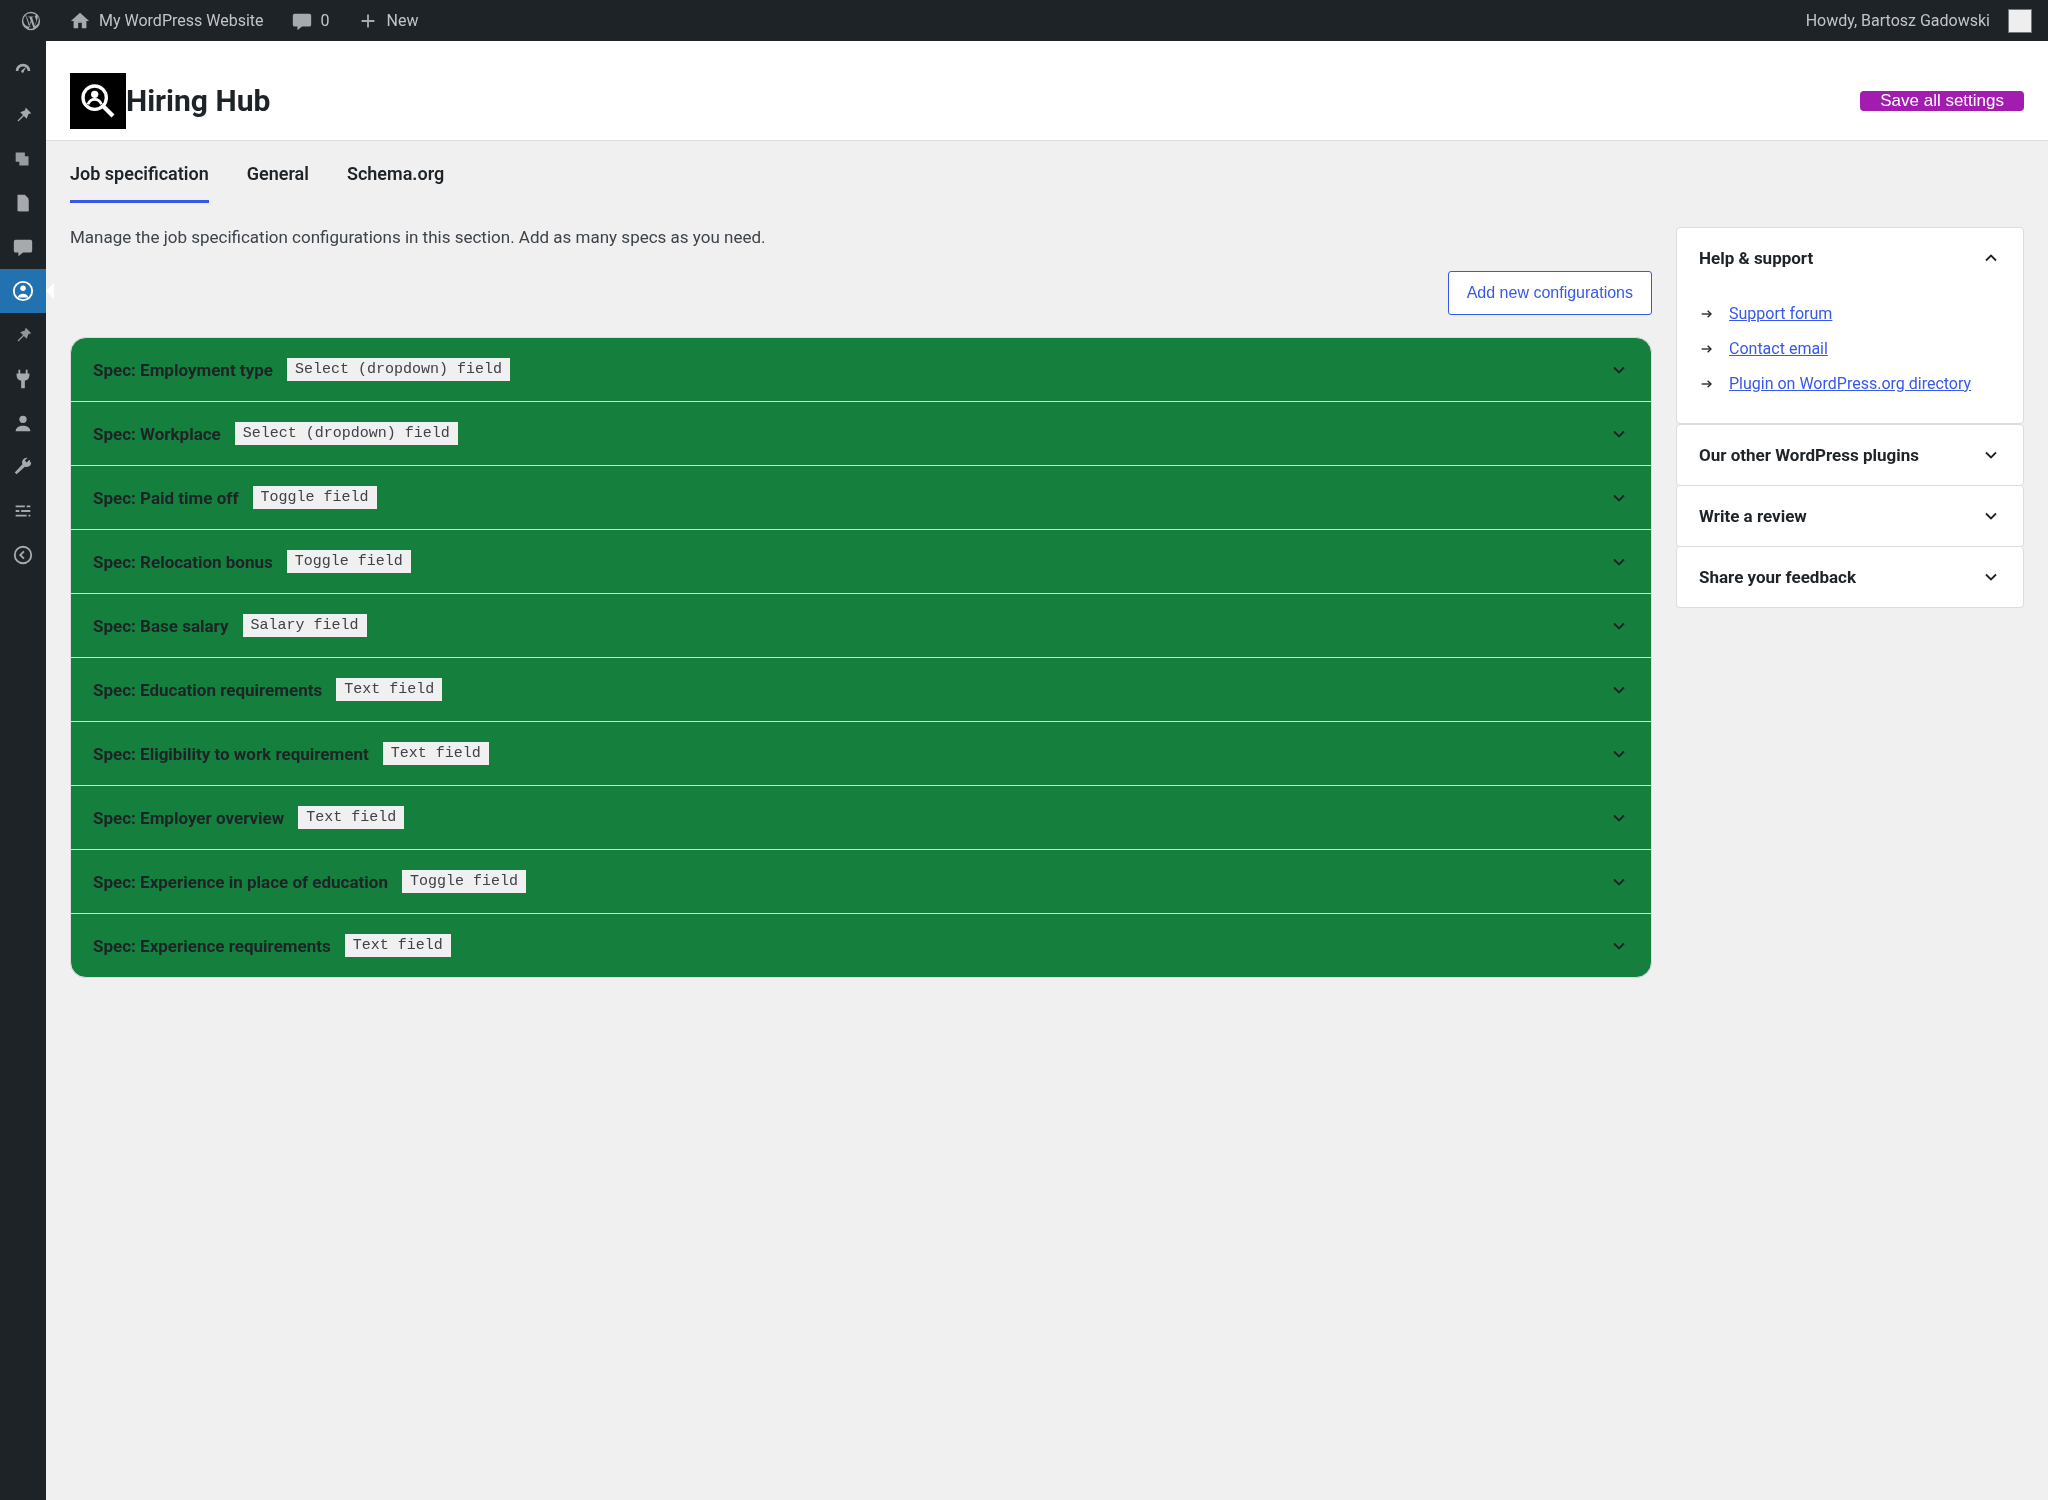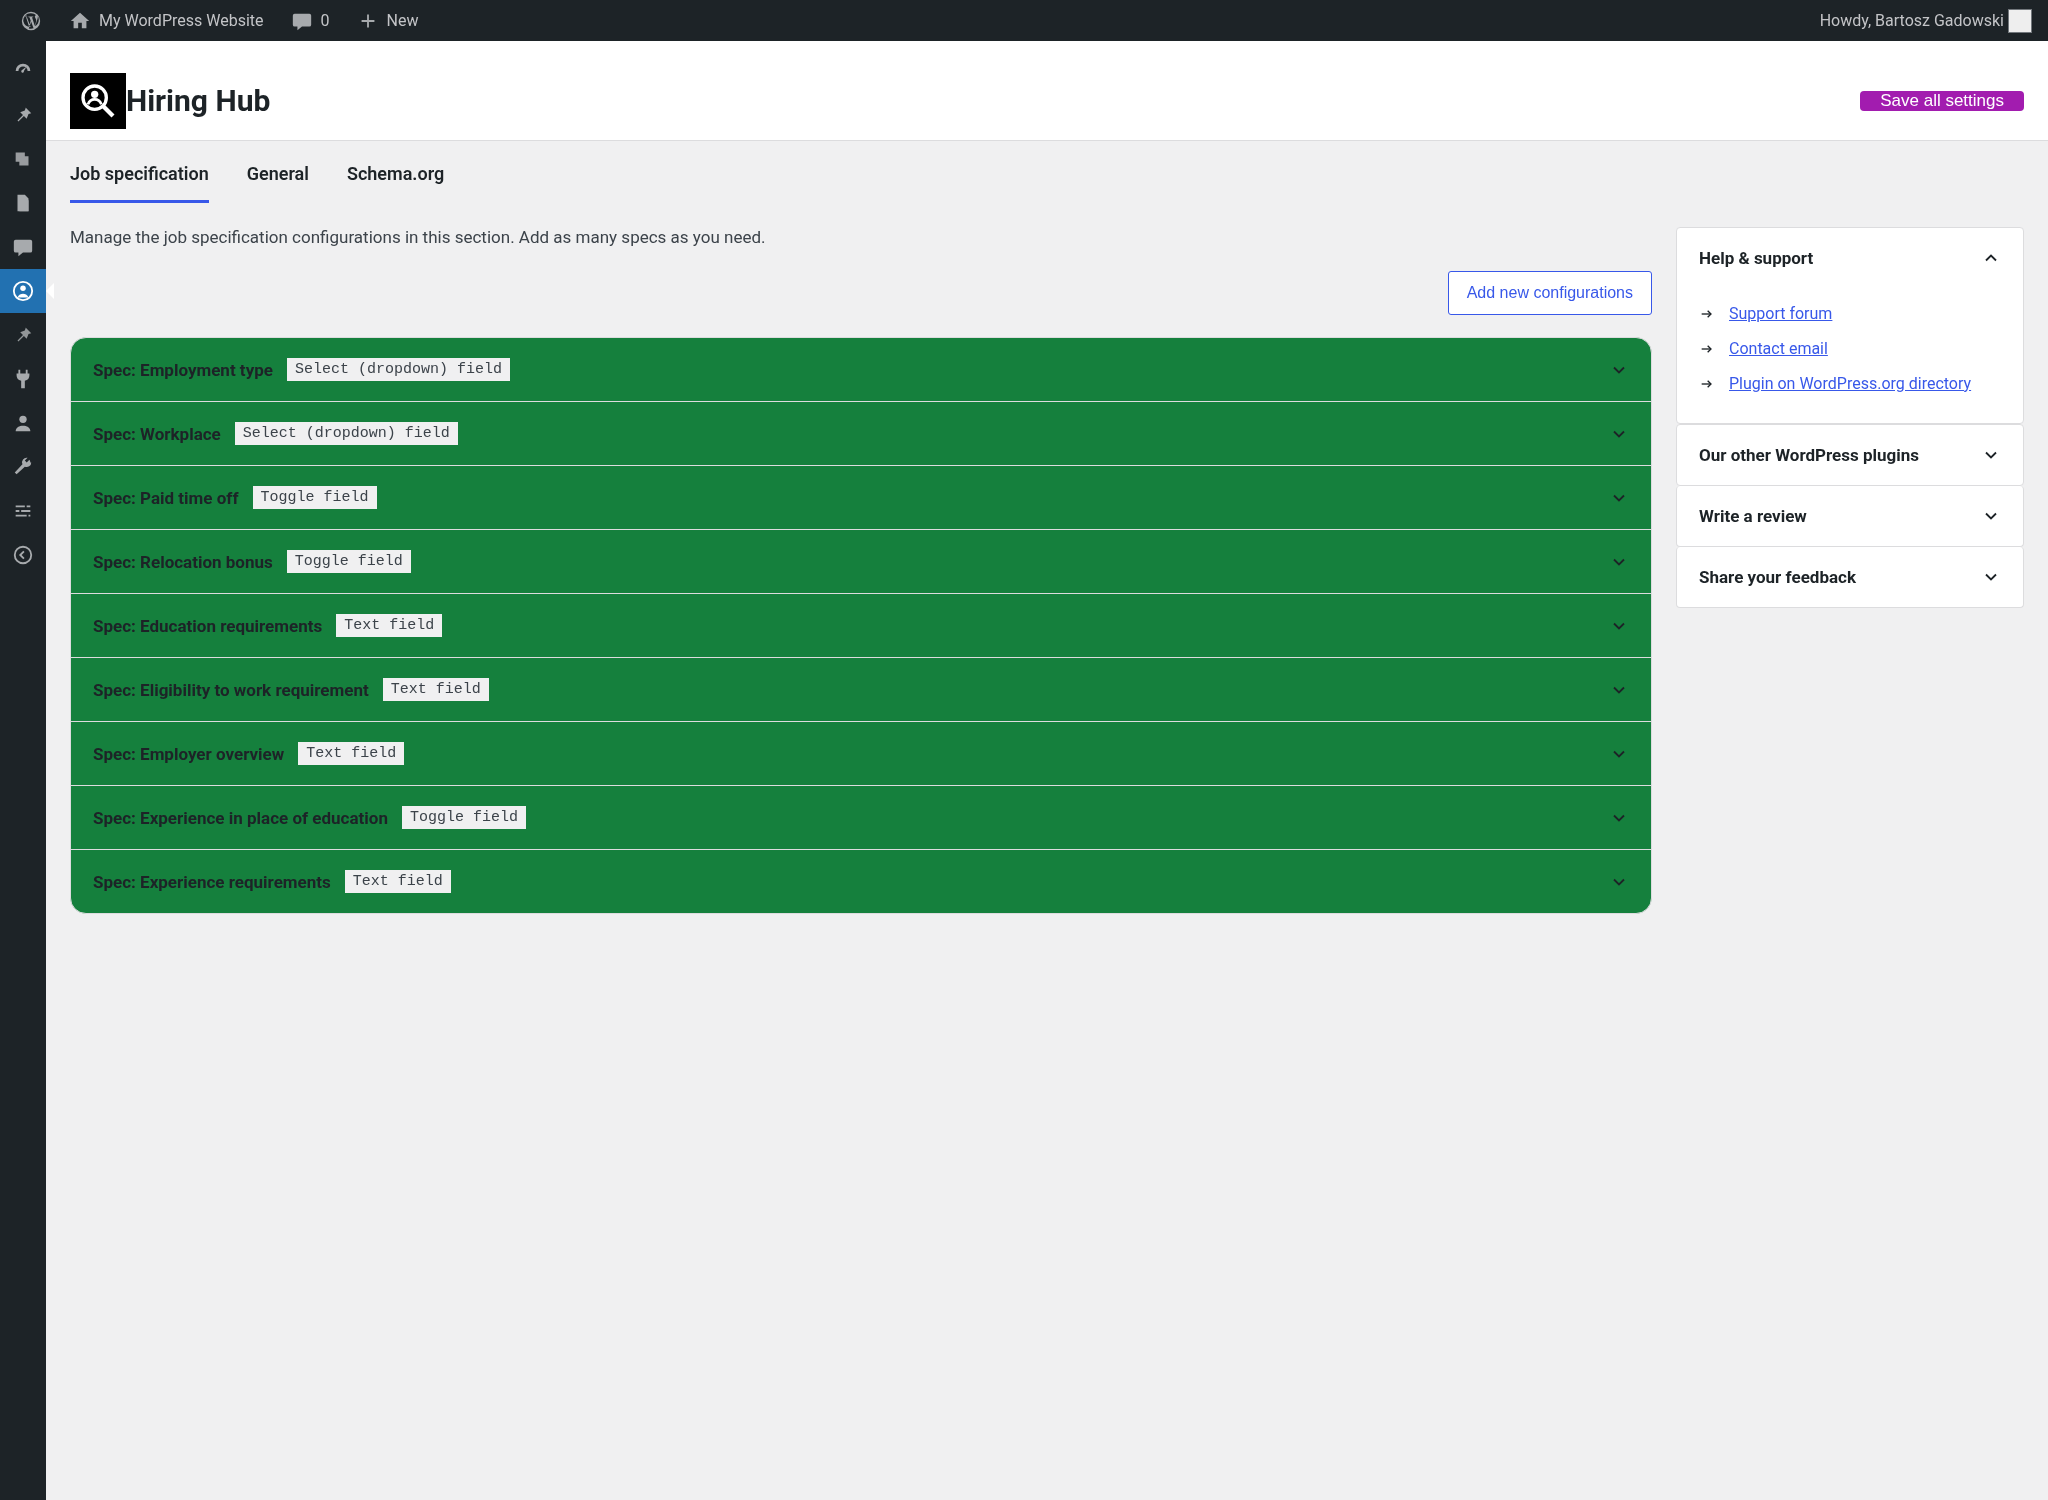--- a/index.html
+++ b/index.html
@@ -24,21 +24,21 @@
     display: flex;
     align-items: center;
     gap: 8px;
     padding: 0 12px;
     height: 41px;
     color: #c3c4c7;
     font-size: 16px;
     cursor: pointer;
   }
   .admin-bar-item svg { width: 22px; height: 22px; fill: #a7aaad; }
-  .admin-bar-right { display: flex; align-items: center; gap: 4px; padding-right: 8px; }
+  .admin-bar-right { display: flex; align-items: center; gap: 18px; padding-right: 8px; }
   .avatar-square { width: 24px; height: 24px; background: #eee; border: 1px solid #72777c; }
   
   .layout { display: flex; height: calc(100vh - 41px); }
   .side-nav {
     width: 46px;
     background: #1d2327;
     display: flex;
     flex-direction: column;
     padding-top: 8px;
   }
@@ -343,20 +343,29 @@
               <div class="spec-left">
                 <span class="spec-label">Spec: Relocation bonus</span>
                 <span class="spec-type">Toggle field</span>
               </div>
               <span class="chevron"><svg viewBox="0 0 24 24">
                   <polyline points="6 9 12 15 18 9"></polyline>
                 </svg></span>
             </div>
             <div class="spec-row">
               <div class="spec-left">
+                <span class="spec-label">Spec: Base salary</span>
+                <span class="spec-type">Salary field</span>
+              </div>
+              <span class="chevron"><svg viewBox="0 0 24 24">
+                  <polyline points="6 9 12 15 18 9"></polyline>
+                </svg></span>
+            </div>
+            <div class="spec-row">
+              <div class="spec-left">
                 <span class="spec-label">Spec: Education requirements</span>
                 <span class="spec-type">Text field</span>
               </div>
               <span class="chevron"><svg viewBox="0 0 24 24">
                   <polyline points="6 9 12 15 18 9"></polyline>
                 </svg></span>
             </div>
             <div class="spec-row">
               <div class="spec-left">
                 <span class="spec-label">Spec: Eligibility to work requirement</span>

